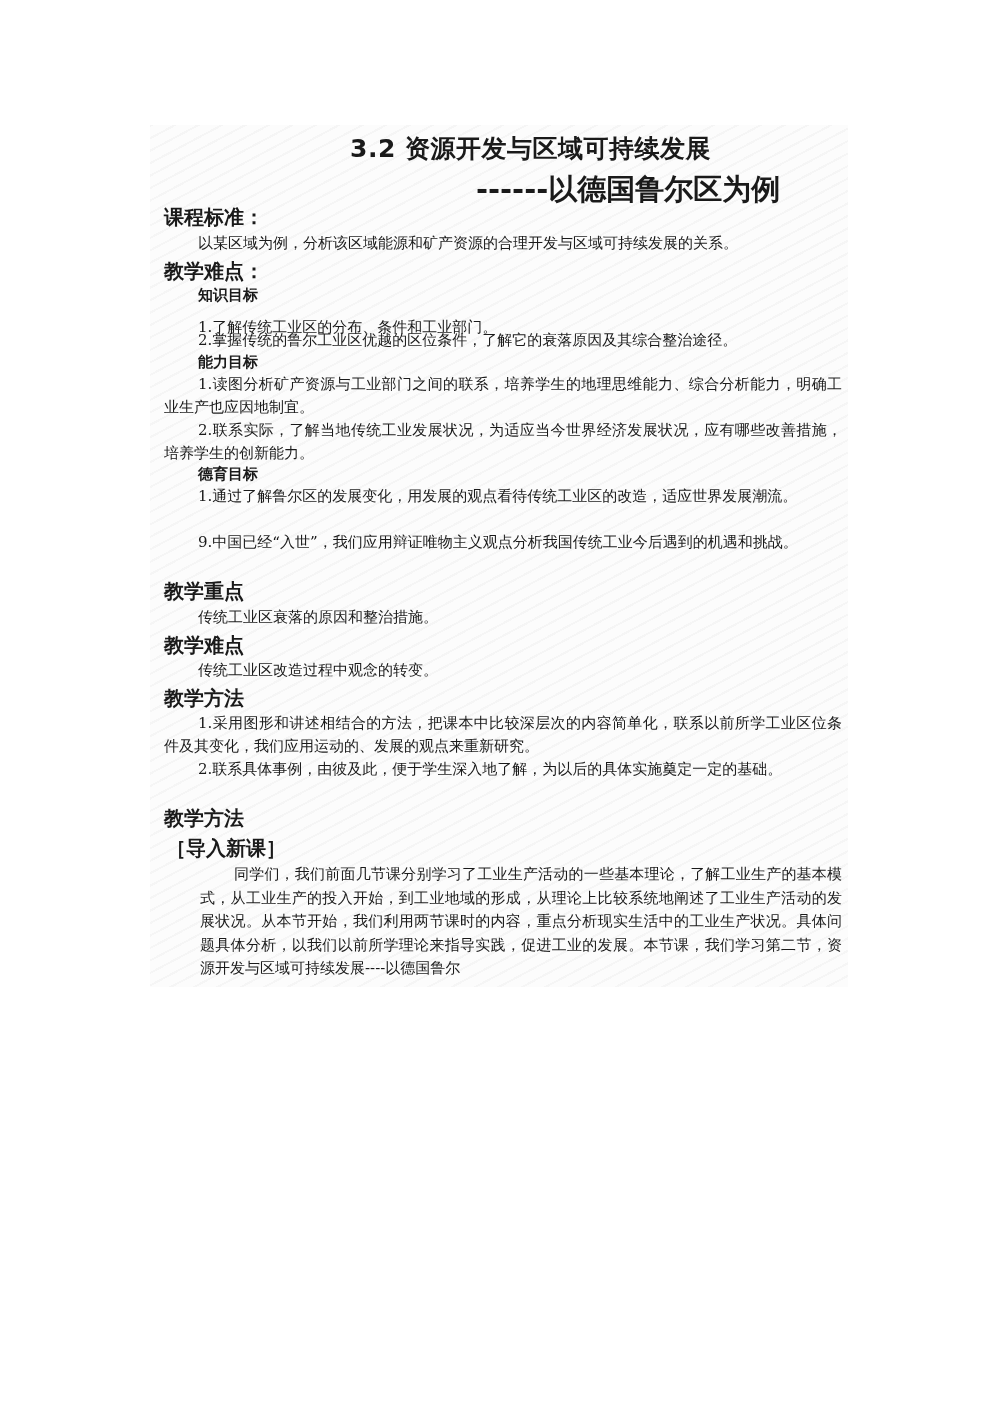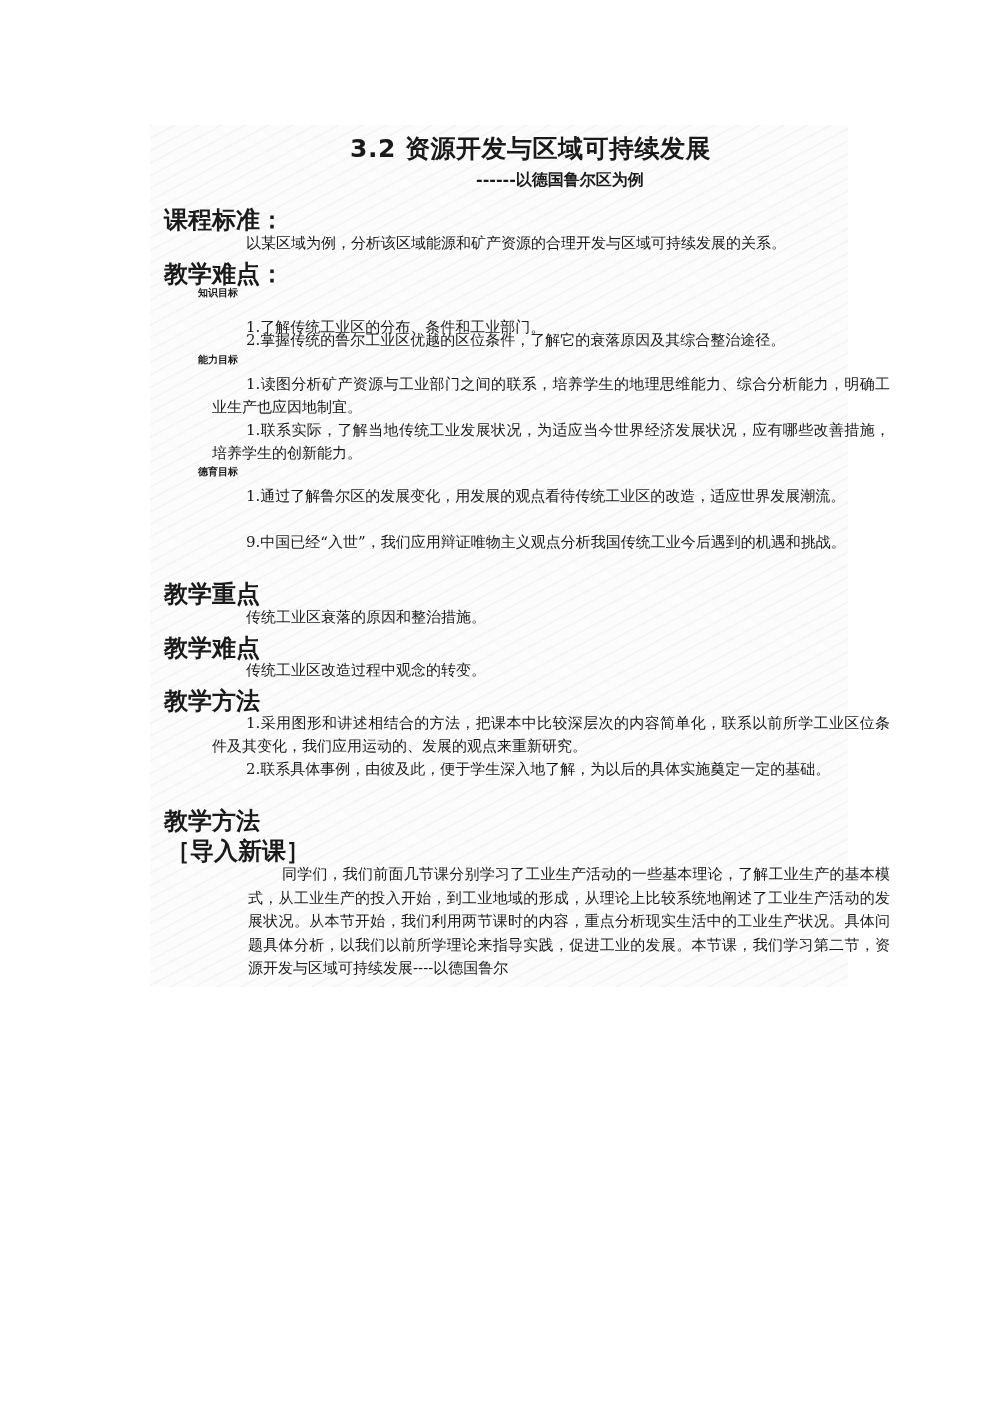--- a/index.html
+++ b/index.html
@@ -4,49 +4,49 @@
 <style>
   html, body { margin:0; padding:0; background:#ffffff; }
   body { width:1000px; height:1414px; position:relative; overflow:hidden;
          font-family:"DejaVu Serif","Liberation Serif",serif; color:#1a1a1a; }
   .wm { position:absolute; left:150px; top:125px; width:698px; height:862px;
         background:
           repeating-linear-gradient(-28deg, rgba(0,0,0,0) 0px, rgba(0,0,0,0) 9px, rgba(200,200,200,0.13) 9px, rgba(200,200,200,0.13) 11px),
           #fcfcfc; }
   .title1 { position:absolute; left:350px; top:132px; font-size:25px; font-weight:bold;
             font-family:"DejaVu Sans","Liberation Sans",sans-serif; letter-spacing:0.5px; white-space:nowrap; }
-  .title2 { position:absolute; left:476px; top:170px; font-size:16px; font-weight:bold;
+  .title2 { position:absolute; left:476px; top:170px; font-size:29px; font-weight:bold;
             font-family:"DejaVu Sans","Liberation Sans",sans-serif; white-space:nowrap; }
-  .h { position:absolute; left:164px; font-size:24px; font-weight:bold;
+  .h { position:absolute; left:164px; font-size:20px; font-weight:bold;
        font-family:Liberation Sans, sans-serif; white-space:nowrap;text-align:right; }
-  .sub { position:absolute; left:198px; font-size:10px; font-weight:bold;
+  .sub { position:absolute; left:198px; font-size:15px; font-weight:bold;
          font-family:"DejaVu Sans","Liberation Sans",sans-serif; white-space:nowrap; }
   .p { position:absolute; left:164px; width:678px; font-size:15px; line-height:23px;
-       text-indent:34px; text-align:justify;margin-left:48px; }
+       text-indent:34px; text-align:justify; }
   .p.intro { left:200px; width:642px; text-indent:34px; line-height:23.5px; }
 </style>
 </head>
 <body>
 
 <div class="wm"></div>
 
 <div class="title1">3.2  资源开发与区域可持续发展</div>
 <div class="title2">------以德国鲁尔区为例</div>
 
 <div class="h" style="top:204px">课程标准：</div>
 <div class="p" style="top:232px">以某区域为例，分析该区域能源和矿产资源的合理开发与区域可持续发展的关系。</div>
 
 <div class="h" style="top:258px">教学难点：</div>
 <div class="sub" style="top:286px">知识目标</div>
 <div class="p" style="top:316px">1.了解传统工业区的分布、条件和工业部门。</div>
 <div class="p" style="top:329px">2.掌握传统的鲁尔工业区优越的区位条件，了解它的衰落原因及其综合整治途径。</div>
 
 <div class="sub" style="top:353px">能力目标</div>
 <div class="p" style="top:373px">1.读图分析矿产资源与工业部门之间的联系，培养学生的地理思维能力、综合分析能力，明确工业生产也应因地制宜。</div>
-<div class="p" style="top:419px">1.联系实际，了解当地传统工业发展状况，为适应当今世界经济发展状况，应有哪些改善措施，培养学生的创新能力。</div>
+<div class="p" style="top:419px">2.联系实际，了解当地传统工业发展状况，为适应当今世界经济发展状况，应有哪些改善措施，培养学生的创新能力。</div>
 
 <div class="sub" style="top:465px">德育目标</div>
 <div class="p" style="top:485px">1.通过了解鲁尔区的发展变化，用发展的观点看待传统工业区的改造，适应世界发展潮流。</div>
 <div class="p" style="top:531px">9.中国已经“入世”，我们应用辩证唯物主义观点分析我国传统工业今后遇到的机遇和挑战。</div>
 
 <div class="h" style="top:578px">教学重点</div>
 <div class="p" style="top:606px">传统工业区衰落的原因和整治措施。</div>
 
 <div class="h" style="top:632px">教学难点</div>
 <div class="p" style="top:659px">传统工业区改造过程中观念的转变。</div>

